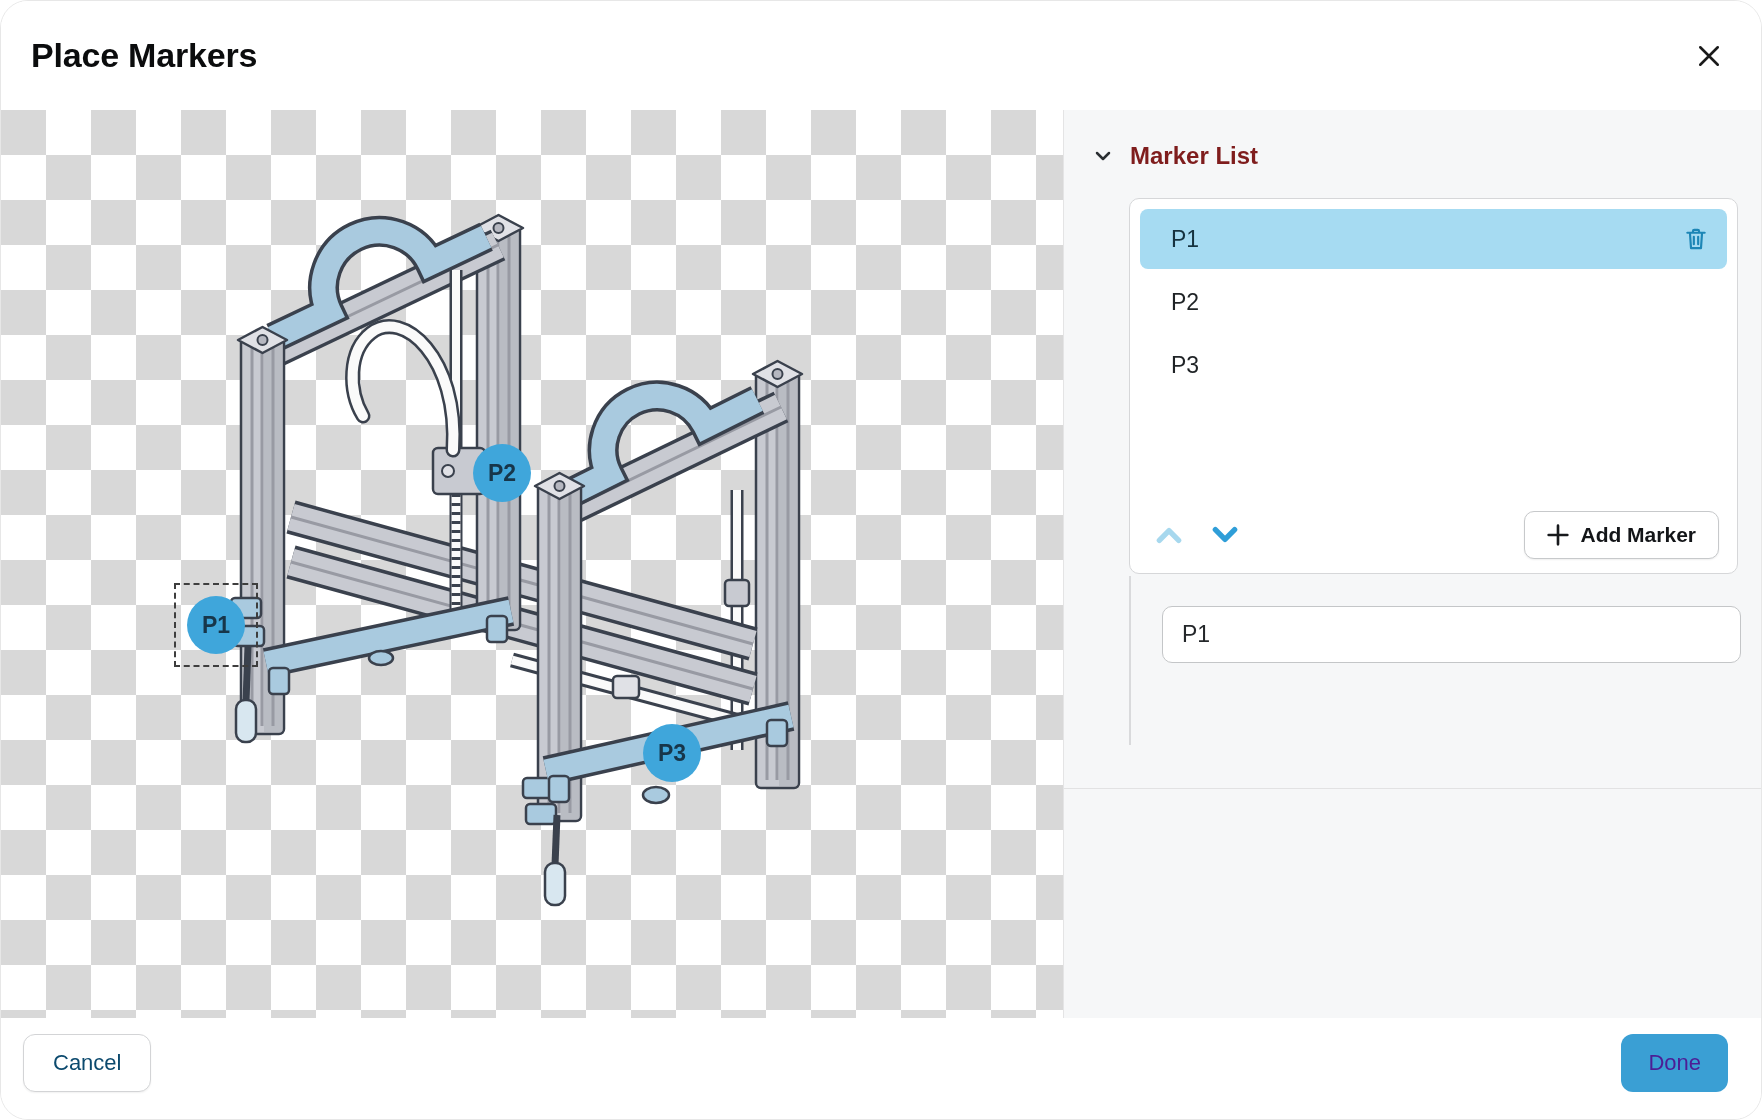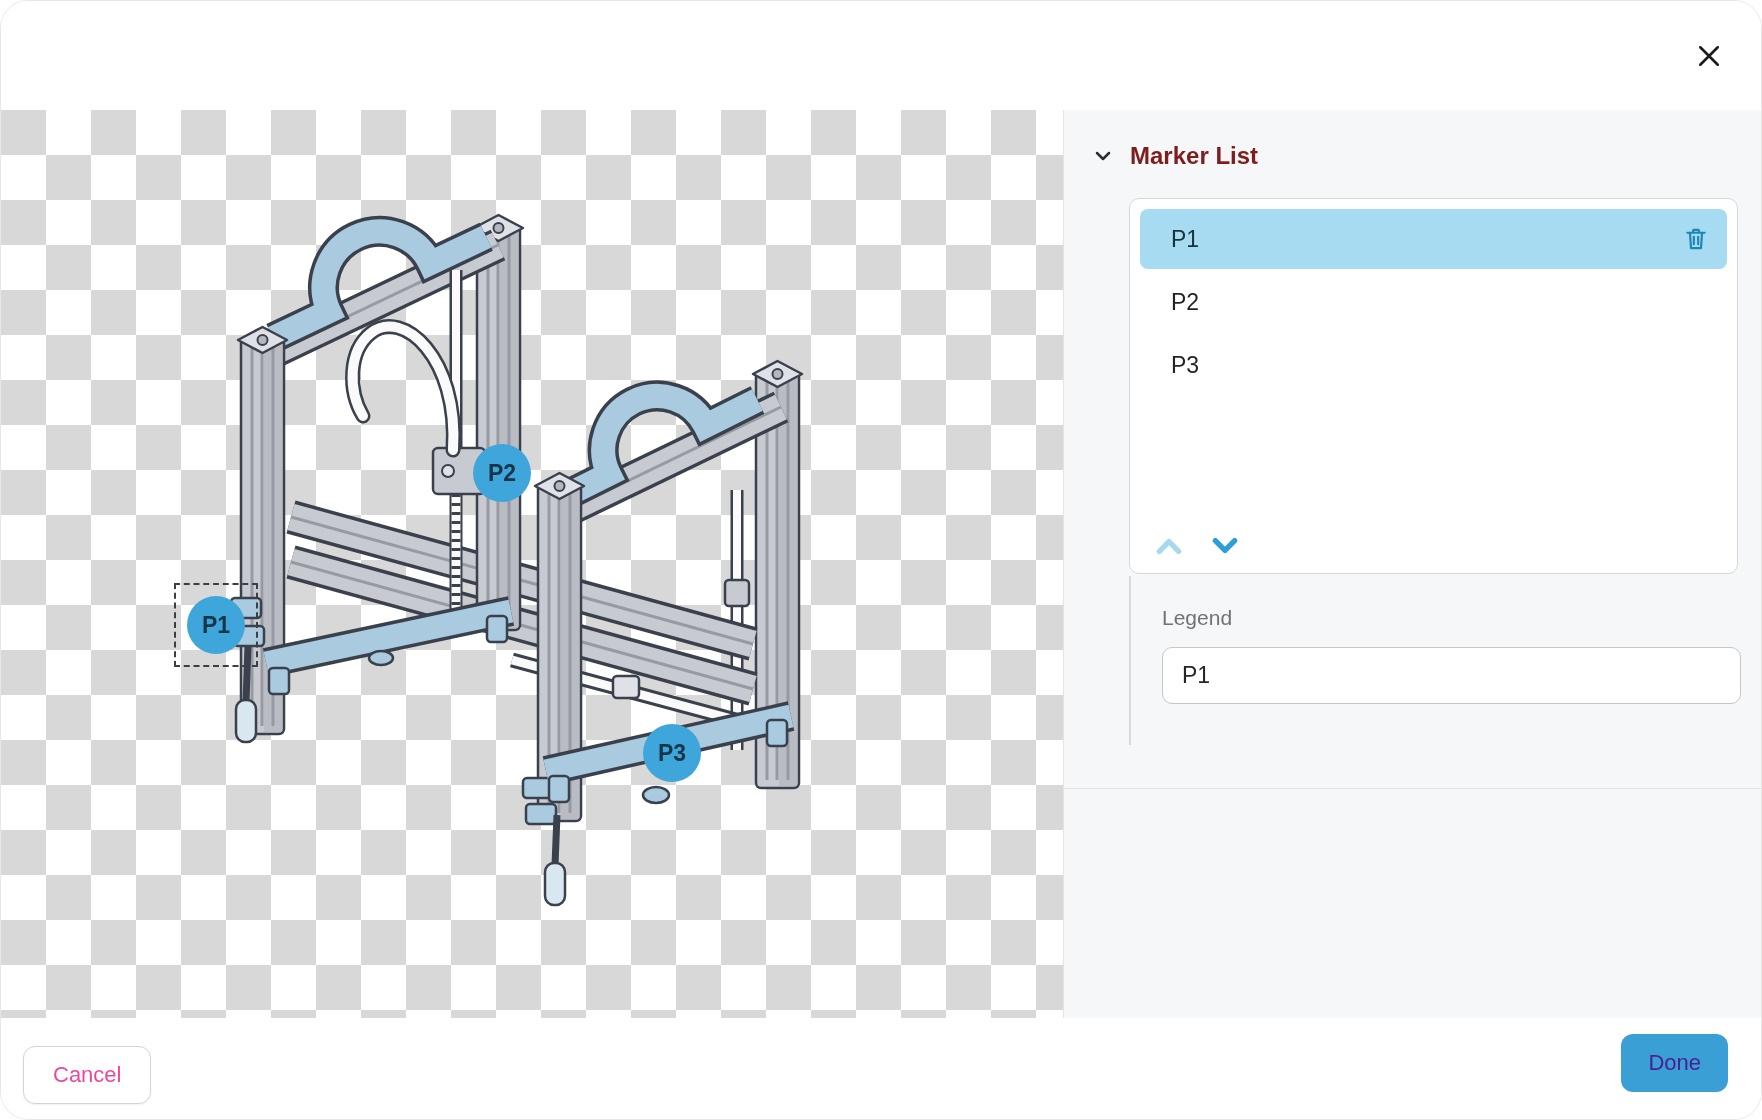--- a/index.html
+++ b/index.html
@@ -54,32 +54,33 @@
   .legend-group { position:absolute; left:65px; top:466px; width:614px; height:169px;
                   border-left:2px solid #d9dadc; padding:30px 0 0 31px; }
   .legend-label { font-size:21px; color:#6e7377; margin-bottom:17px; }
   .legend-input { width:579px; height:57px; background:#fff; border:1.5px solid #c4c6c8; border-radius:10px;
                   font-size:23px; color:#24272a; padding:0 19px; outline:none; font-family:inherit; }
 
   .panel-divider { position:absolute; left:0; top:678px; width:100%; height:1px; background:#e2e2e3; }
 
   
   .footer { position:absolute; left:0; top:1017px; width:100%; height:103px; background:#fff; }
-  .cancel-btn { position:absolute; left:22px; top:28px; height:58px; padding:0 29px;
+  .cancel-btn { position:absolute; left:22px; top:16px; height:58px; padding:0 29px;
                 background:#fff; border:1.5px solid #d3d4d6; border-radius:12px;
-                font-size:22px; color:#ec4899; box-shadow:0 1px 2px rgba(0,0,0,0.06); }
+                font-size:22px; color:#0c4a6e; box-shadow:0 1px 2px rgba(0,0,0,0.06); }
   .done-btn { position:absolute; right:33px; top:16px; height:58px; padding:0 27px;
               background:#3a9fd4; border-radius:12px; font-size:22px; font-weight:500; color:#4c1d95; }
 </style>
 </head>
 <body>
 
 <div class="dialog">
 
   <header class="header">
+    <h1 class="title">Place Markers</h1>
     <button class="close-btn" aria-label="Close">
       <svg width="28" height="28" viewBox="0 0 24 24">
         <path d="M4.5 4.5 L19.5 19.5 M19.5 4.5 L4.5 19.5" stroke="#1a1a1a" stroke-width="2.2" stroke-linecap="round" fill="none"></path>
       </svg>
     </button>
   </header>
 
   <div class="canvas">
     <svg class="scene" viewBox="0 0 1062 908">
 
@@ -249,25 +250,30 @@
         <button class="move-btn">
           <svg width="30" height="22" viewBox="0 0 28 20">
             <polyline points="5,15 14,6 23,15" fill="none" stroke="#a7d8ee" stroke-width="5" stroke-linecap="round" stroke-linejoin="round"></polyline>
           </svg>
         </button>
         <button class="move-btn">
           <svg width="30" height="22" viewBox="0 0 28 20">
             <polyline points="5,5 14,14 23,5" fill="none" stroke="#2f9ed8" stroke-width="5" stroke-linecap="round" stroke-linejoin="round"></polyline>
           </svg>
         </button>
+        <button class="add-btn">
+          <svg width="22" height="22" viewBox="0 0 20 20">
+            <path d="M10 1.5 V18.5 M1.5 10 H18.5" fill="none" stroke="#17191c" stroke-width="2.4" stroke-linecap="round"></path>
+          </svg>
+          <span>Add Marker</span>
+        </button>
       </div>
     </div>
 
     <div class="legend-group">
-      <div class="legend-label">Legend</div>
       <input class="legend-input" type="text" value="P1" style="">
     </div>
 
     <div class="panel-divider"></div>
   </aside>
 
   <footer class="footer">
     <button class="cancel-btn">Cancel</button>
     <button class="done-btn">Done</button>
   </footer>

